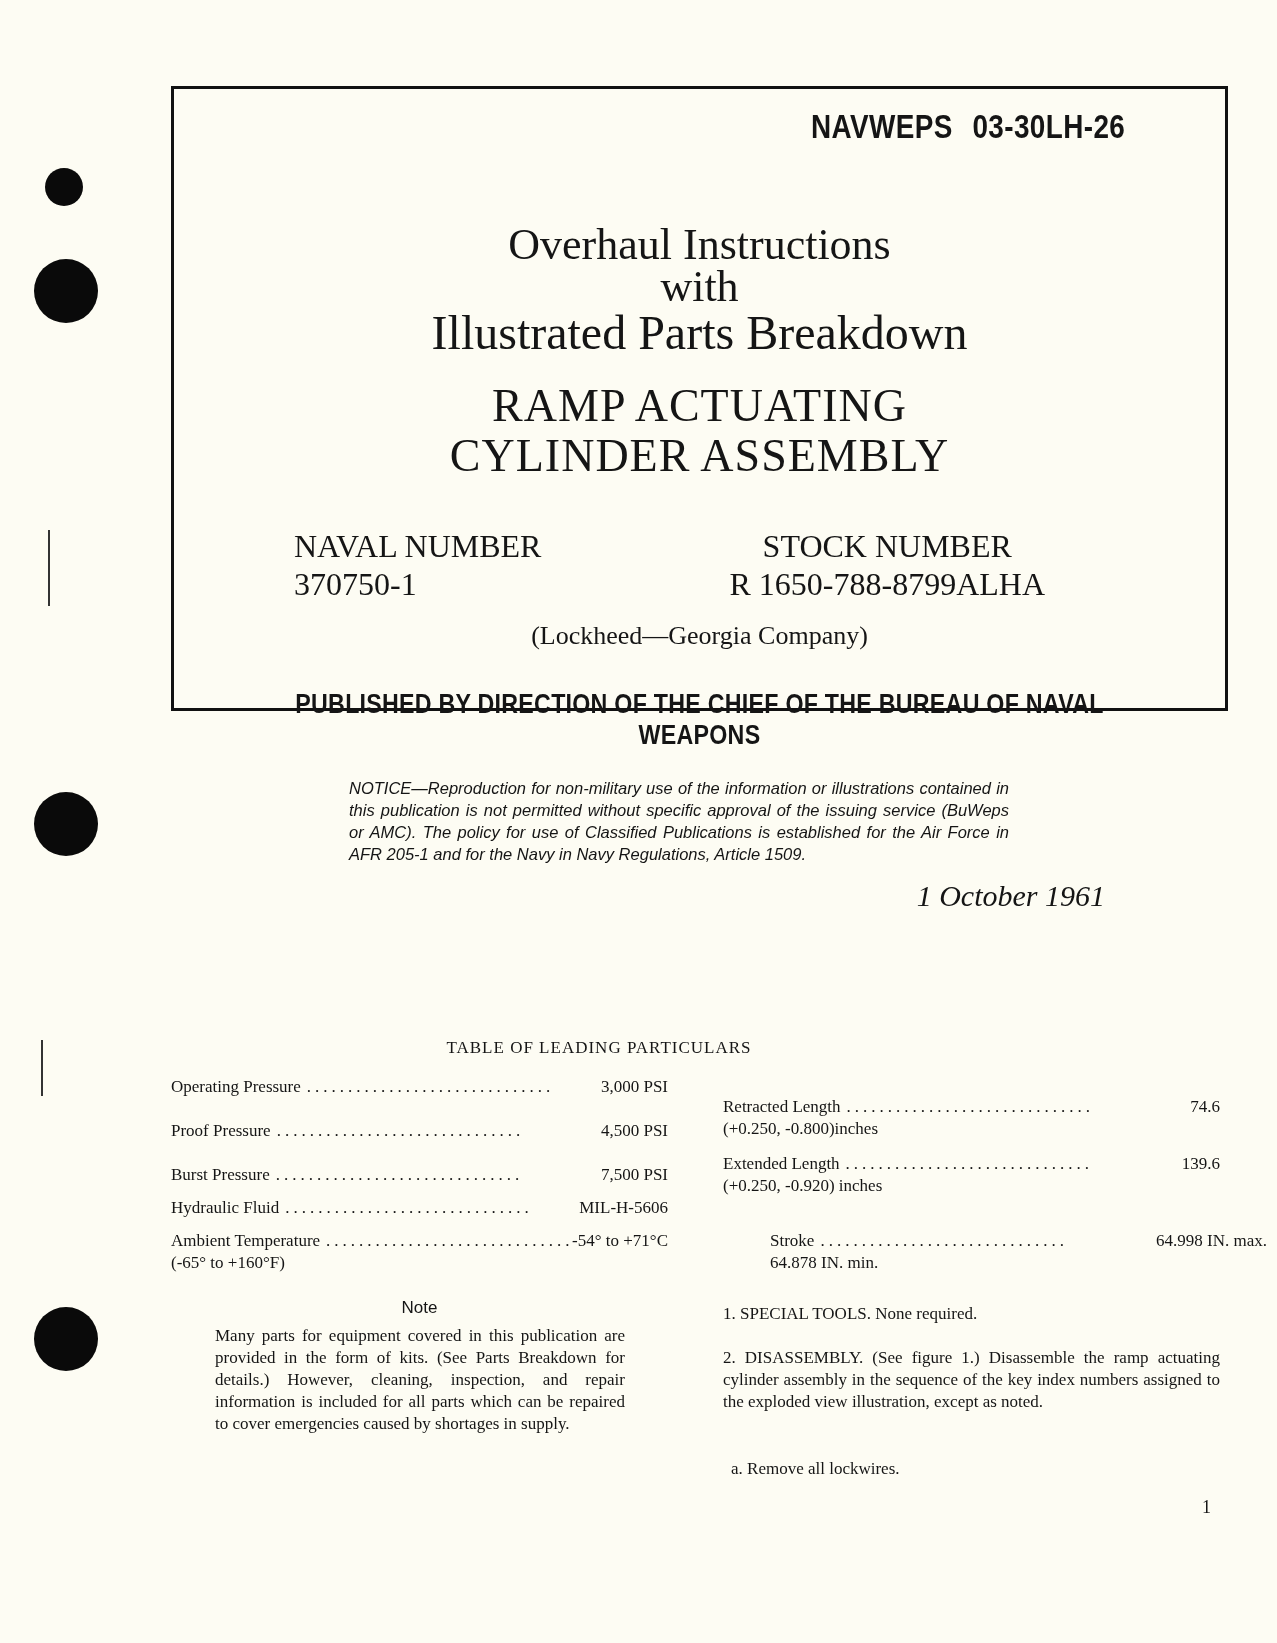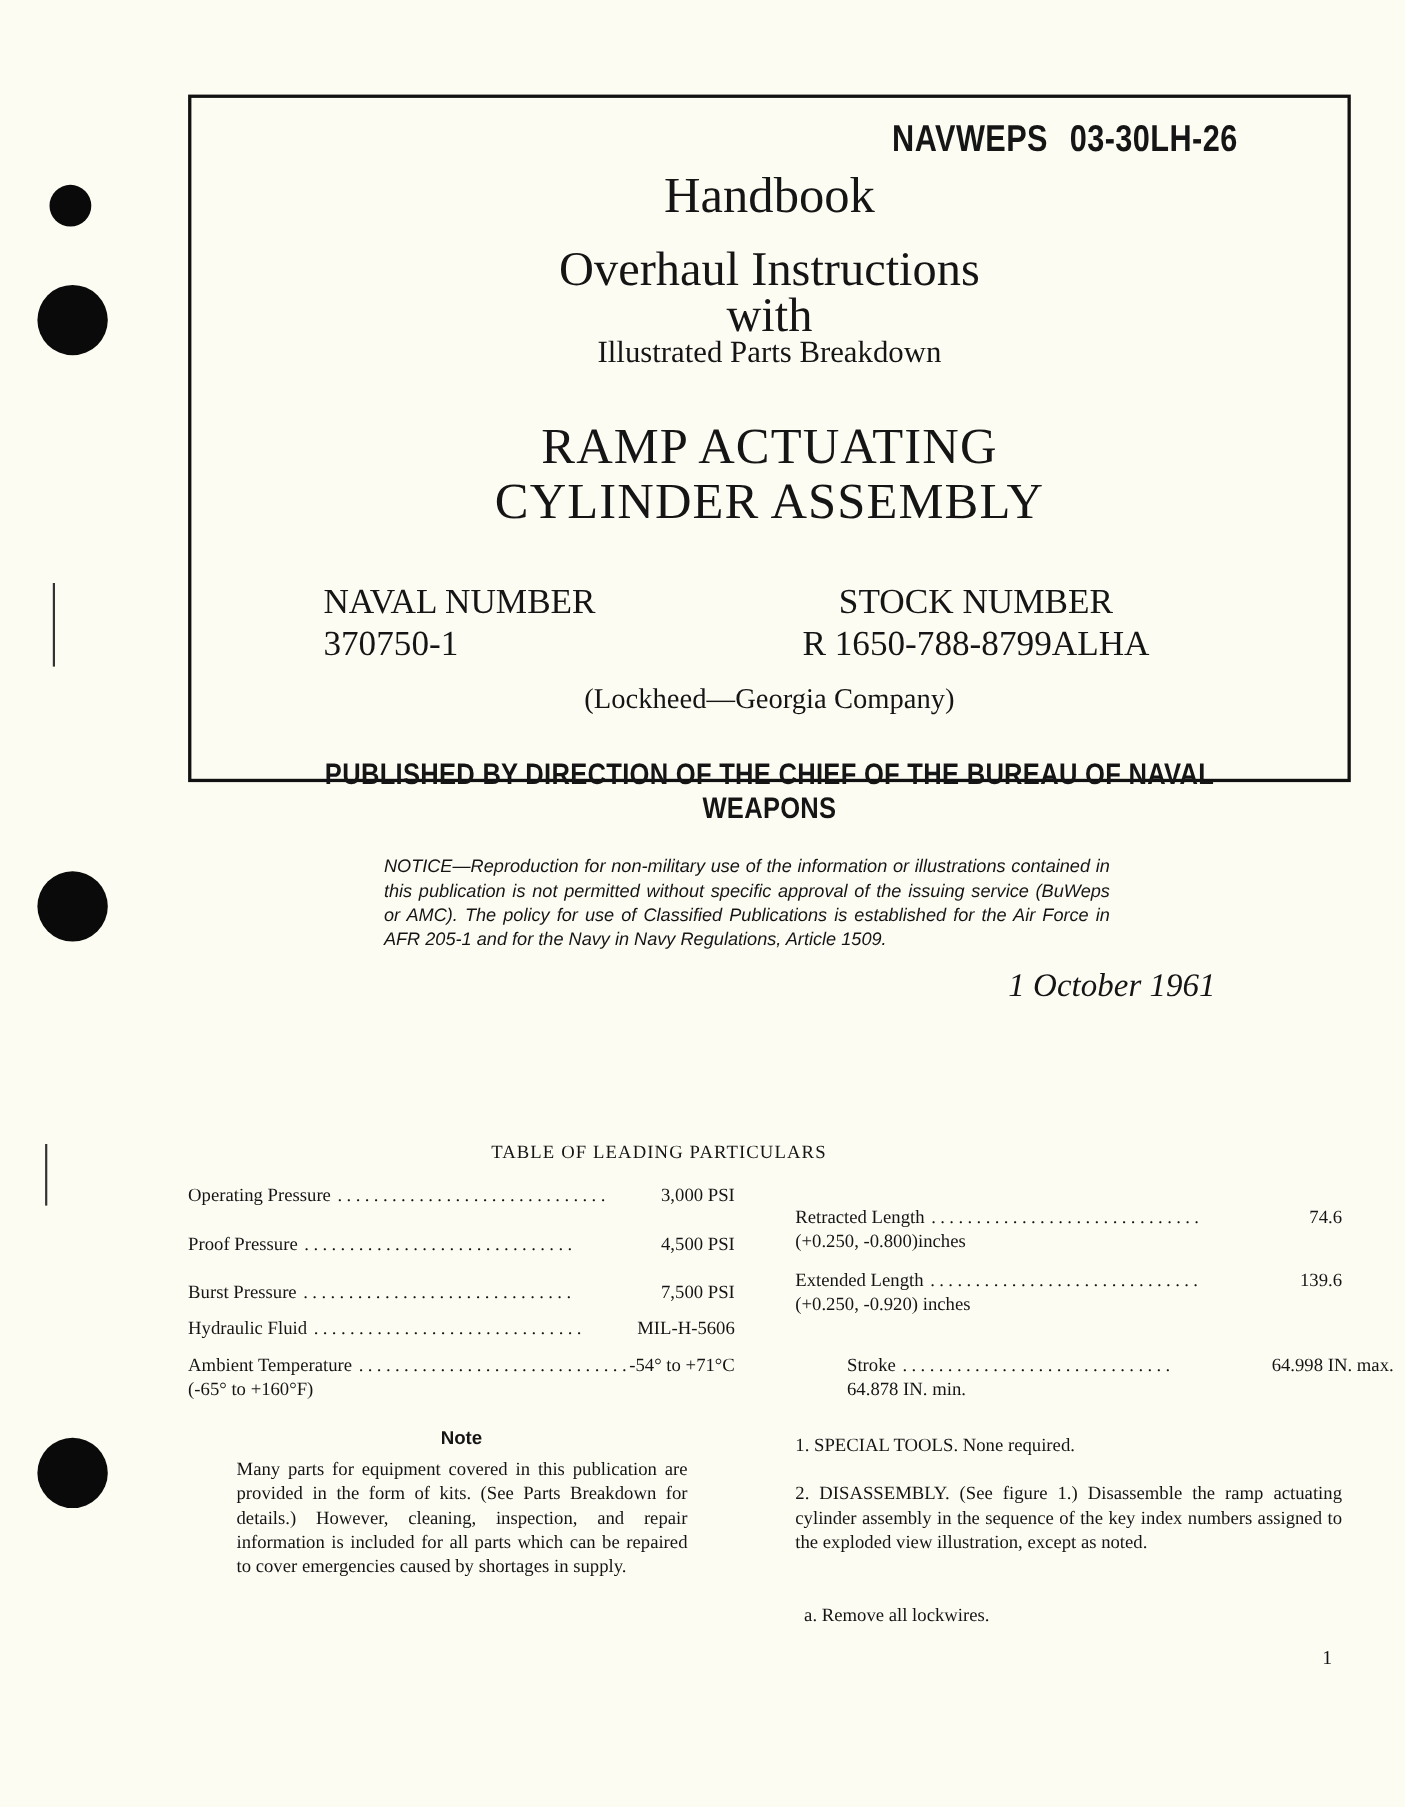--- a/index.html
+++ b/index.html
@@ -17,21 +17,21 @@
   .navweps {
     position: absolute; right: 100px; top: 18px;
     font-family: "Liberation Sans", sans-serif; font-weight: bold; font-size: 34px;
     letter-spacing: 0.5px; transform: scaleX(0.82); transform-origin: right center;
     word-spacing: 14px;
   }
   .ctr { position: absolute; left: 0; right: 0; text-align: center; }
   .t-handbook { top: 62px; font-size: 46px; }
   .t-overhaul { top: 130px; font-size: 44px; }
   .t-with { top: 172px; font-size: 44px; }
-  .t-ipb { top: 216px; font-size: 28px; }
+  .t-ipb { top: 216px; font-size: 48px; }
   .t-ramp { top: 290px; font-size: 46px; letter-spacing: 1px; }
   .t-cyl { top: 340px; font-size: 46px; letter-spacing: 1px; }
   .pn { position: absolute; left: 120px; top: 438px; font-size: 32px; line-height: 38px; }
   .sn { position: absolute; right: 180px; top: 438px; font-size: 32px; line-height: 38px; text-align: center; }
   .company { top: 532px; font-size: 26px; }
   .published {
     top: 600px; font-family: "Liberation Sans", sans-serif; font-weight: bold;
     font-size: 27px; letter-spacing: 0.3px; transform: scaleX(0.86);
   }
   .notice {
@@ -49,21 +49,21 @@
   .spec .row { display: flex; width: 100%; }
   .spec .lbl { white-space: nowrap; }
   .spec .dots { flex: 1; overflow: hidden; white-space: nowrap; padding: 0 6px; letter-spacing: 4px; }
   .spec .val { white-space: nowrap; }
   .spec .sub { }
   .col-l { left: 171px; width: 497px; }
   .col-r { left: 723px; width: 497px; }
 
   .note-h {
     position: absolute; left: 171px; width: 497px; top: 1298px; text-align: center;
-    font-family: "Liberation Sans", sans-serif; font-weight: bold; font-size: 17px;
+    font-family: "Liberation Sans", sans-serif; font-weight: normal; font-size: 17px;
   }
   .note-body {
     position: absolute; left: 215px; width: 410px; top: 1325px;
     font-size: 17px; line-height: 22px; text-align: justify;
   }
   .para { position: absolute; left: 723px; width: 497px; font-size: 17px; line-height: 22px; text-align: justify; }
   .pagenum { position: absolute; right: 66px; top: 1497px; font-size: 18px; }
 </style>
 </head>
 <body>
@@ -73,21 +73,20 @@
 <div class="punch" style="left:34px;top:792px;width:64px;height:64px;"></div>
 <div class="punch" style="left:34px;top:1307px;width:64px;height:64px;"></div>
 <div class="mark" style="left:48px;top:530px;width:2px;height:76px;"></div>
 <div class="mark" style="left:41px;top:1040px;width:2px;height:56px;"></div>
 
 <div class="frame">
   <div class="navweps">
     <span>NAVWEPS</span>
     <span>03-30LH-26</span>
   </div>
-  <div class="ctr t-handbook">Handbook</div>
   <div class="ctr t-overhaul">Overhaul Instructions</div>
   <div class="ctr t-with">with</div>
   <div class="ctr t-ipb">Illustrated Parts Breakdown</div>
   <div class="ctr t-ramp">RAMP ACTUATING</div>
   <div class="ctr t-cyl">CYLINDER ASSEMBLY</div>
 
   <div class="pn">
     <div>NAVAL NUMBER</div>
     <div>370750-1</div>
   </div>

